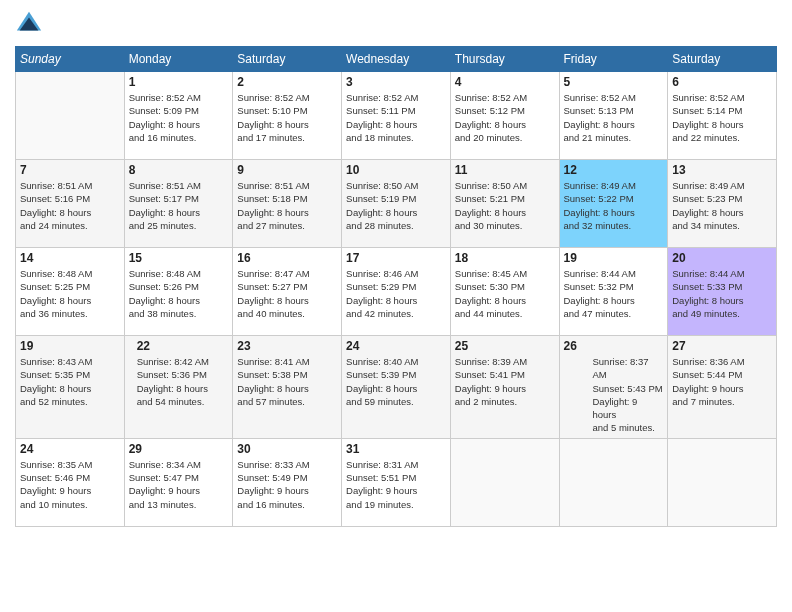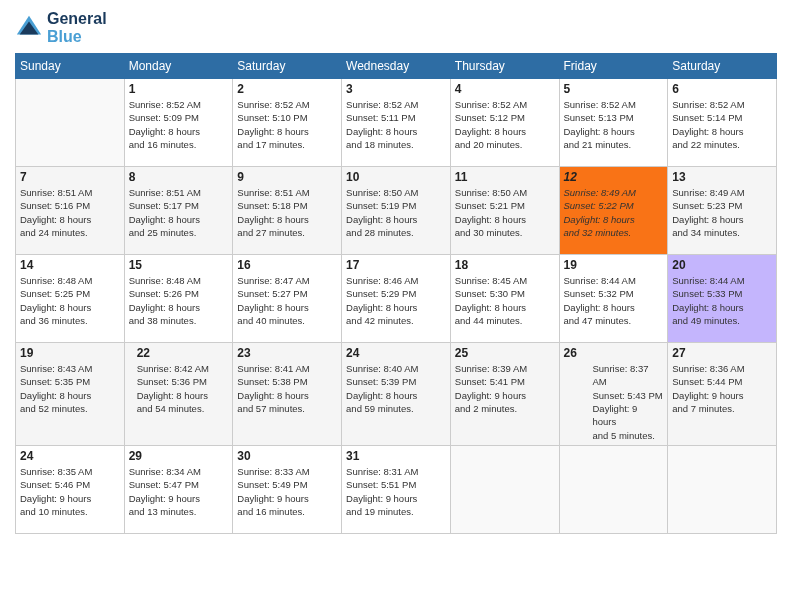--- a/index.html
+++ b/index.html
@@ -91,35 +91,31 @@
 </head>
 <body>
 
 <div class="page">
   <div class="header">
     <div class="logo">
       <svg class="logo-icon" viewBox="0 0 30 30" xmlns="http://www.w3.org/2000/svg">
         <polygon points="15,2 28,22 2,22" fill="#4a9fd4"></polygon>
         <polygon points="15,8 25,22 5,22" fill="#1a3a5c"></polygon>
       </svg>
-      <div>
-        <div style="font-size:16px;font-weight:bold;color:#1a3a5c;line-height:1.1;">General</div>
-        <div style="font-size:16px;font-weight:bold;color:#4a9fd4;line-height:1.1;">Blue</div>
-      </div>
     </div>
     <div class="title-block">
       <div class="month-title"></div>
       <div class="subtitle"></div>
     </div>
   </div>
 
   <table class="calendar">
     <thead>
       <tr>
-      <th style="width: 108.857px;">Sunday</th>
+      <th style="width: 108.857px; font-style: italic;">Sunday</th>
           <th style="width: 108.857px;">Monday</th>
           <th style="width: 108.857px;">Saturday</th>
           <th style="width: 108.857px;">Wednesday</th>
           <th style="width: 108.857px;">Thursday</th>
           <th style="width: 108.857px;">Friday</th>
           <th style="width: 108.857px;">Saturday</th>
         </tr>
     </thead>
     <tbody id="calendar-body">
     <tr style="background: rgb(255, 255, 255);">
@@ -196,21 +192,21 @@
 Daylight: 8 hours
 and 28 minutes.</div>
           </td>
           <td style="background: rgb(245, 245, 245); width: 108.857px;">
             <span class="day-num">11</span>
             <div class="day-info" style="white-space: pre-line;">Sunrise: 8:50 AM
 Sunset: 5:21 PM
 Daylight: 8 hours
 and 30 minutes.</div>
           </td>
-          <td style="background: #f97316; width: 108.857px; font-style: italic;">
+          <td style="background: #7dd3fc; width: 108.857px;">
             <span class="day-num">12</span>
             <div class="day-info" style="white-space: pre-line;">Sunrise: 8:49 AM
 Sunset: 5:22 PM
 Daylight: 8 hours
 and 32 minutes.</div>
           </td>
           <td style="background: rgb(245, 245, 245); width: 108.857px;">
             <span class="day-num">13</span>
             <div class="day-info" style="white-space: pre-line;">Sunrise: 8:49 AM
 Sunset: 5:23 PM

